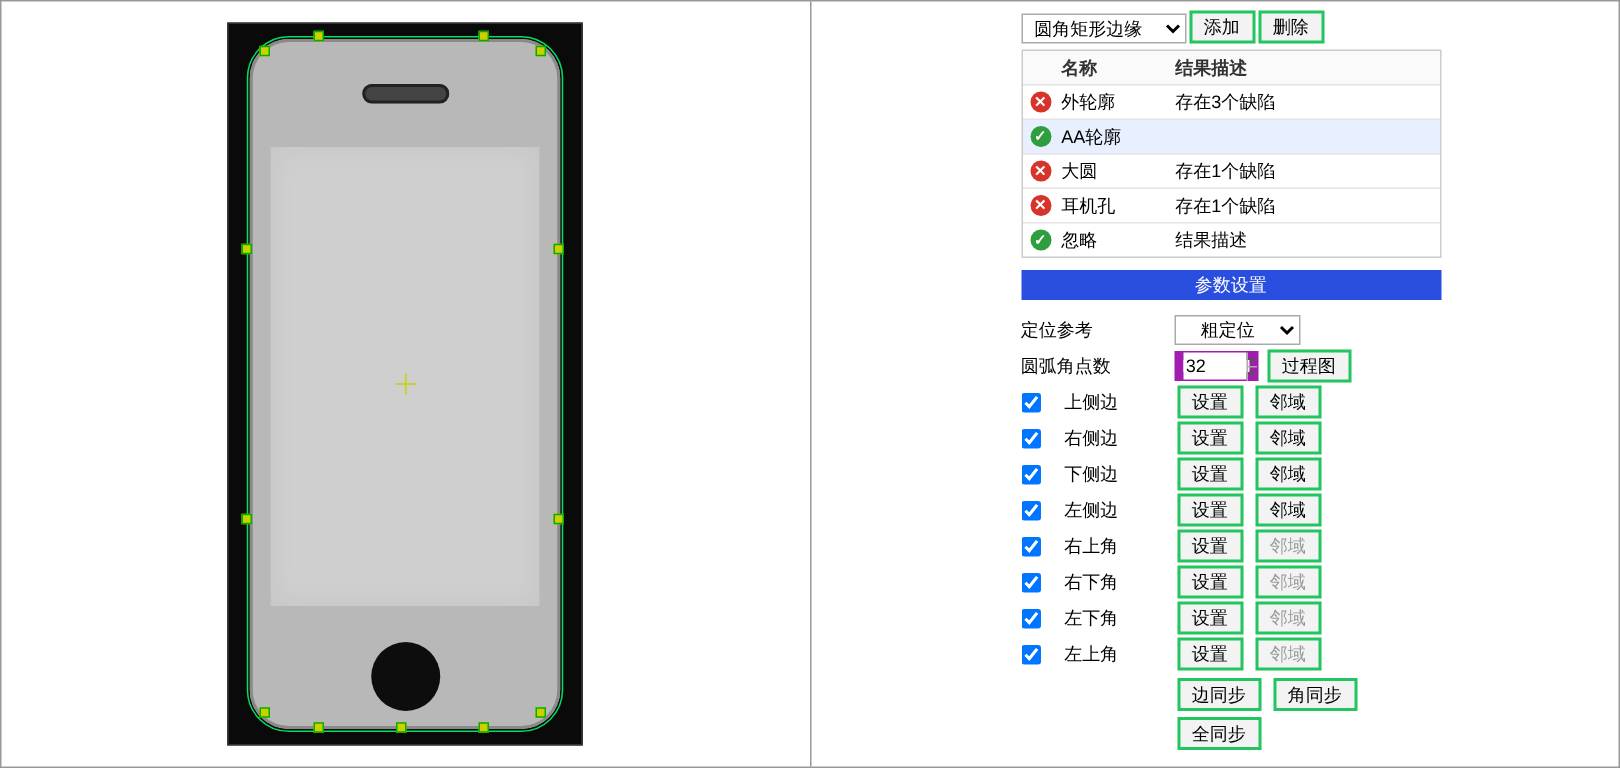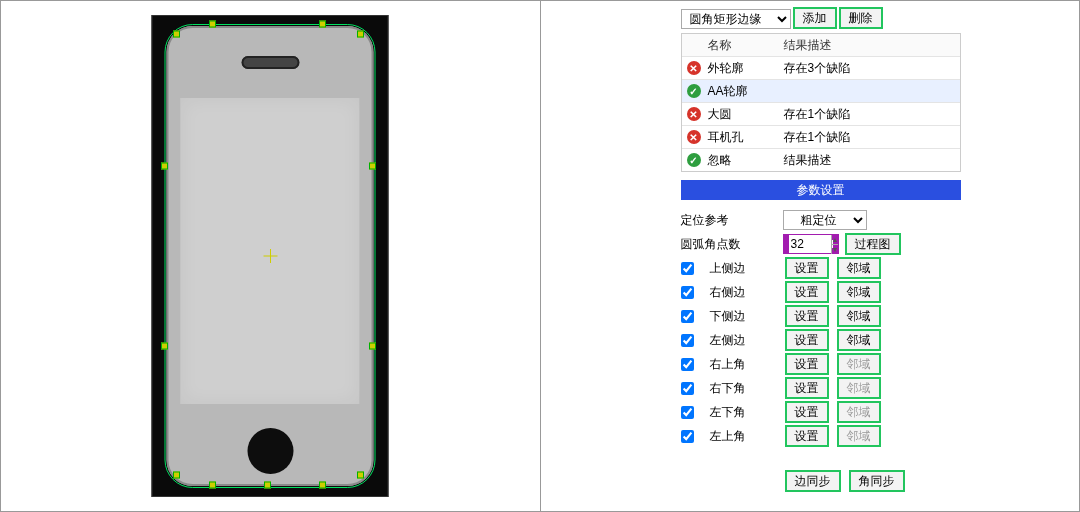--- a/index.html
+++ b/index.html
@@ -136,21 +136,21 @@
     border: 1px solid #ccc;
     margin-bottom: 8px;
   }
   .tbl .hdr, .tbl .row {
     display: flex;
     height: 22px;
     align-items: center;
     border-bottom: 1px solid #e4e4e4;
   }
   .tbl .row:last-child { border-bottom: none; }
-  .tbl .hdr { background: #fafafa; font-weight: 400; color:#333; }
+  .tbl .hdr { background: #fafafa; font-weight: 700; color:#333; }
   .ico-cell { width: 24px; display:flex; justify-content:center; align-items:center; }
   .name-cell { width: 74px; padding-left: 2px; }
   .desc-cell { flex: 1; padding-left: 2px; }
   .sel { background: #e8f0ff; }
 
   .st-ico { width:14px; height:14px; border-radius:50%; display:flex; align-items:center; justify-content:center; font-size:10px; font-weight:bold; color:#fff;}
   .st-err { background:#d6332a;}
   .st-ok  { background:#2e9e3f;}
 
   .section-header {
@@ -191,21 +191,21 @@
     display:flex; align-items:center; height:24px; gap:8px;
   }
   .side-group label {
     width: 96px; display:flex; align-items:center; gap:16px;
   }
   .side-group input[type=checkbox]{
     width:13px; height:13px; margin:0;
   }
 
   .bottom-row {
-    display:flex; gap:8px; margin-top:22px;
+    display:flex; gap:8px; margin-top:4px;
     padding-left: 104px;
   }
 </style>
 </head>
 <body>
 
 <div class="outer">
 
   <div class="pane">
     <div class="img-wrap">

